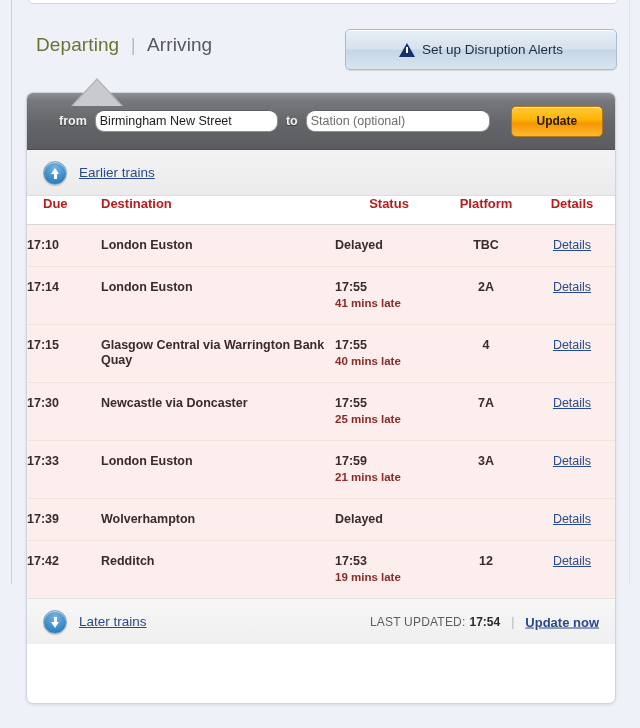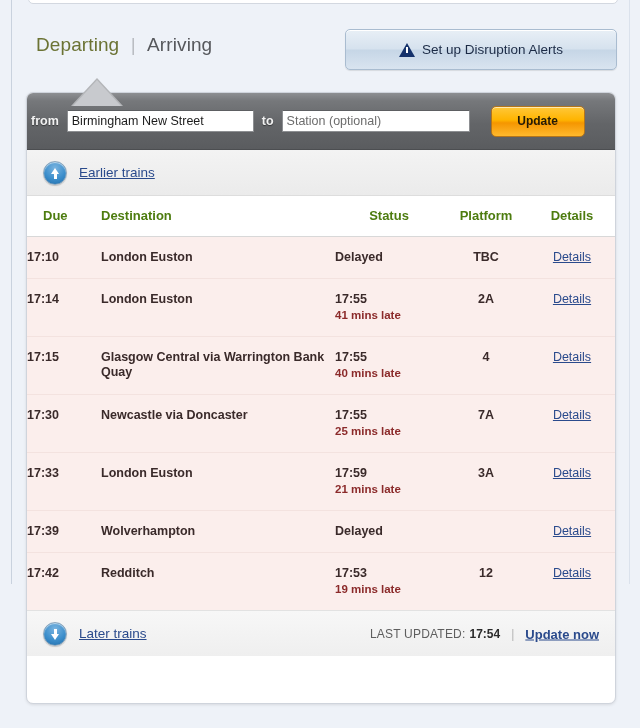--- a/index.html
+++ b/index.html
@@ -143,42 +143,42 @@
   }
 
   
   .search-bar {
     position: relative;
     height: 57px;
     background: linear-gradient(to bottom, #8d8f92 0%, #76787b 14%, #636568 55%, #5a5c5f 100%);
     border-bottom: 1px solid #4c4e51;
     display: flex;
     align-items: center;
-    padding: 0 12px 0 4px;
+    padding: 0 12px 0 32px;
   }
   .lbl-from, .lbl-to {
     font-size: 12.5px;
     font-weight: bold;
     color: #f2f2f2;
     text-shadow: 0 1px 1px rgba(0,0,0,.45);
   }
   .lbl-from { margin-right: 8px; }
   .lbl-to { margin: 0 8px; }
 
   .txt {
     height: 22px;
     border: 1px solid #8d8f92;
     border-top-color: #5d5f62;
     background: #ffffff;
     font-family: "Liberation Sans", sans-serif;
     font-size: 12.5px;
     color: #1c1c1c;
     padding: 0 4px;
     outline: none;
-    border-radius: 0;
+    border-radius: 9px;
   }
   .txt-from { width: 187px; }
   .txt-to   { width: 188px; }
   .txt::placeholder { color: #6c6c6c; }
 
   .update-btn {
     margin-left: 21px;
     width: 94px; height: 31px;
     border: 1px solid #b5751a;
     border-radius: 5px;
@@ -283,23 +283,23 @@
 
   
   table.board {
     width: 100%;
     border-collapse: collapse;
     table-layout: fixed;
   }
   table.board th {
     font-size: 13px;
     font-weight: bold;
-    color: #4d7c0f;
-    background: #ffffff;
-    padding: 12px 0 13px;
+    color: #b91c1c;
+    background: #ffffff;
+    padding: 0 0 13px;
     border-bottom: 1px solid #d8d8d8;
   }
   .col-due      { width: 74px; text-align: left; padding-left: 16px !important; }
   .col-dest     { text-align: left; }
   .col-status   { width: 108px; text-align: center; }
   .col-platform { width: 86px;  text-align: center; }
   .col-details  { width: 86px;  text-align: center; }
 
   table.board td {
     font-size: 12.5px;

